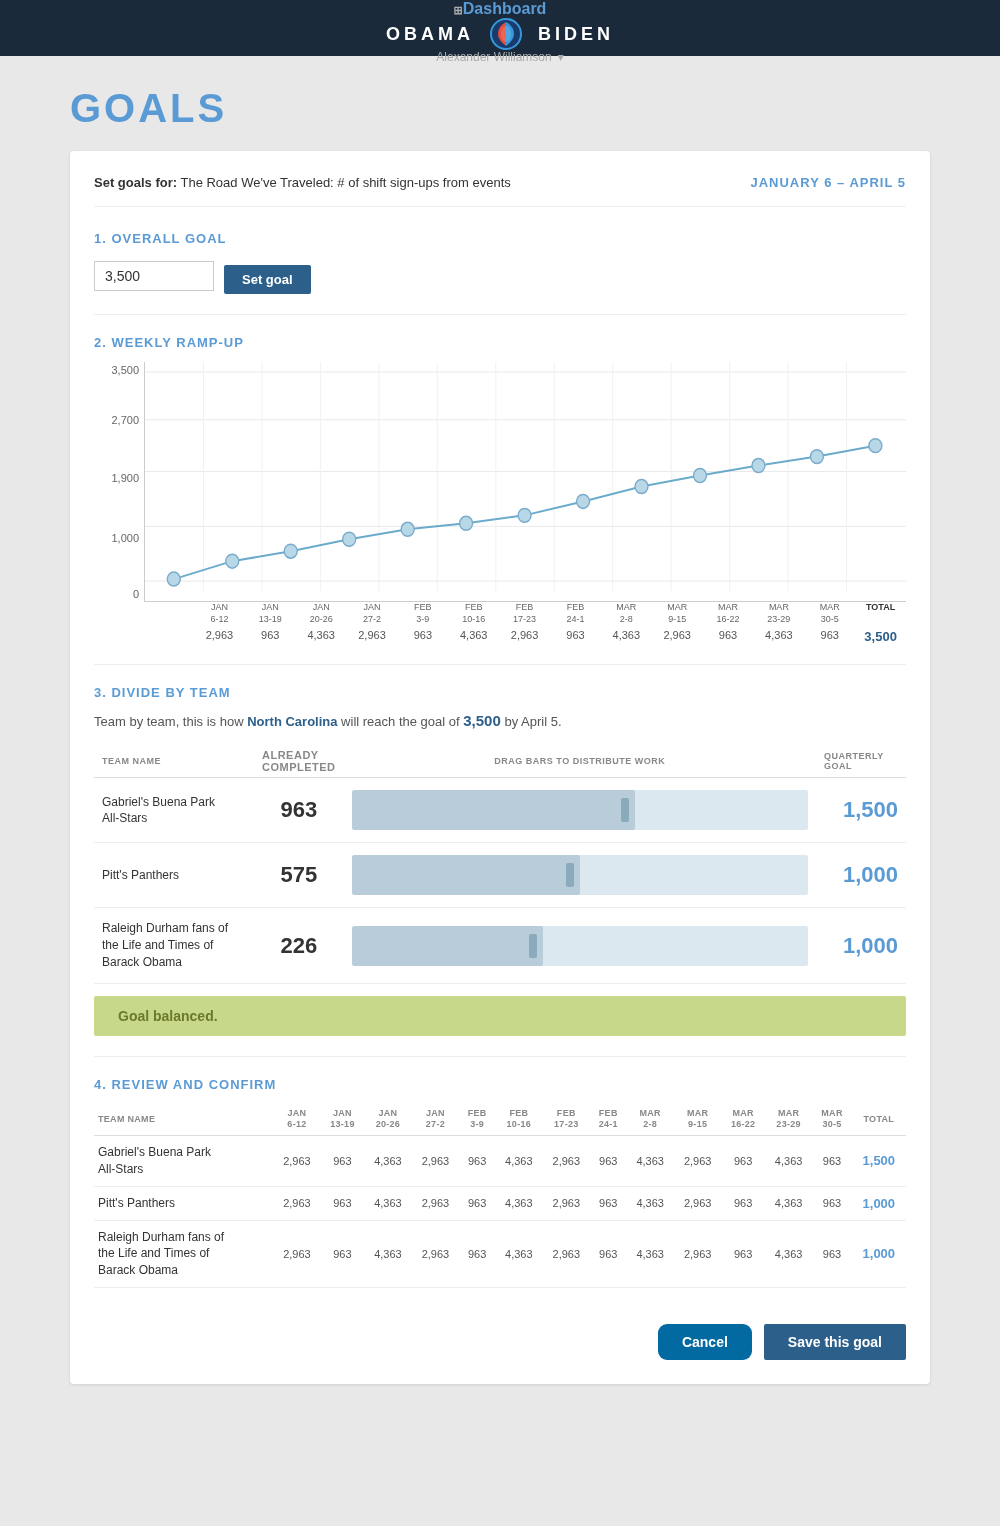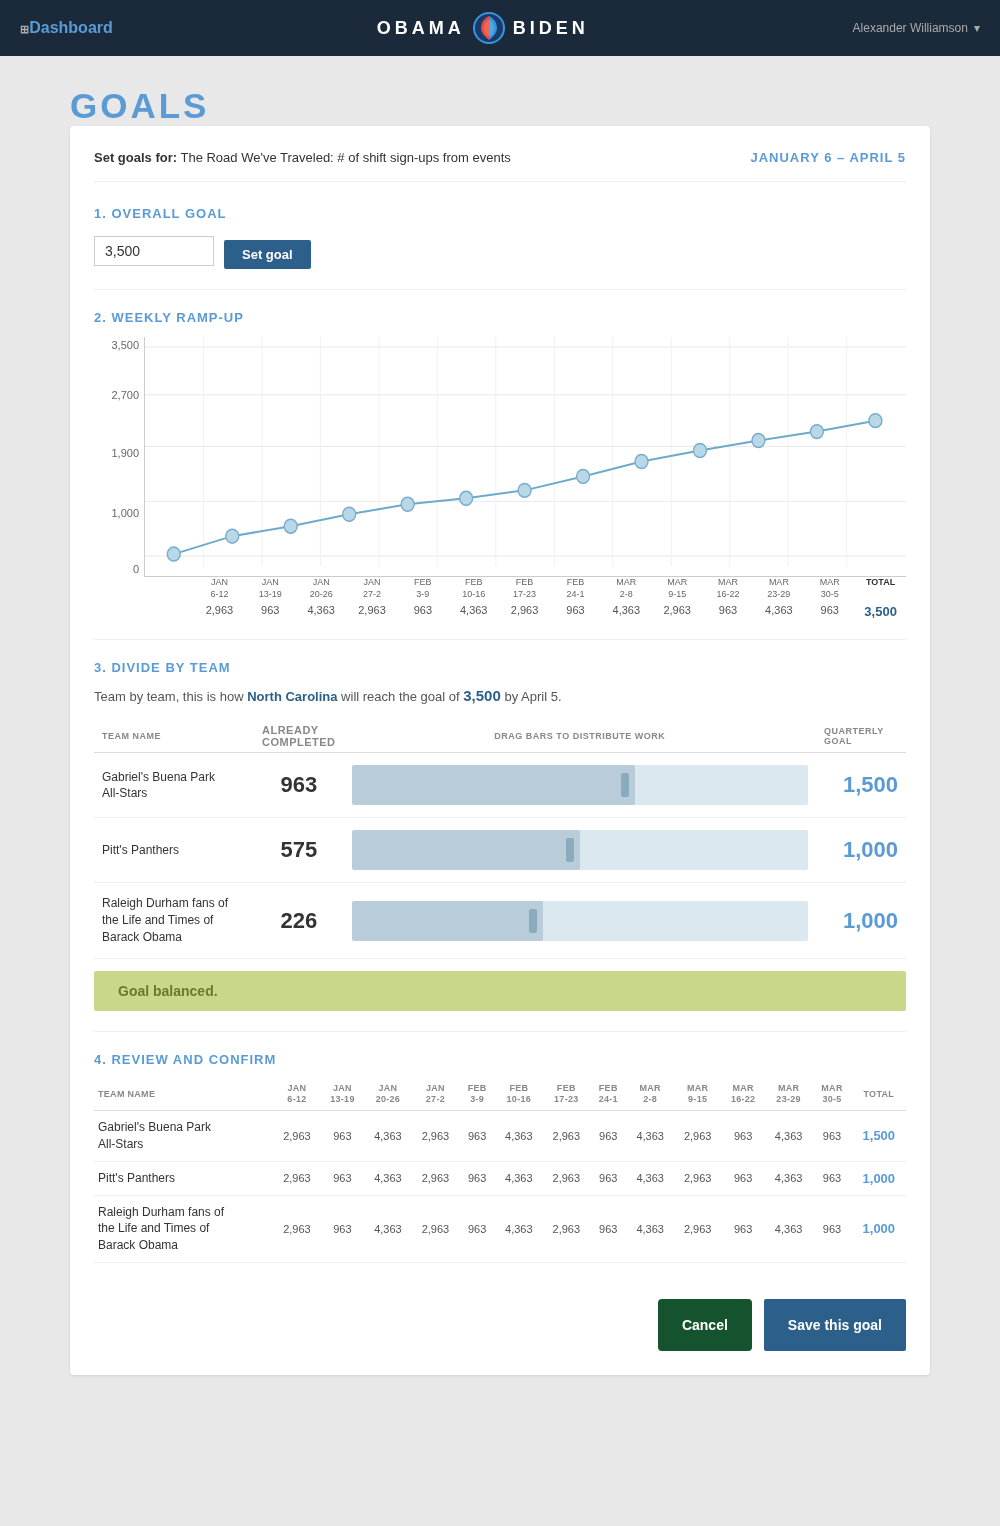--- a/index.html
+++ b/index.html
@@ -6,31 +6,32 @@
     body { font-family: 'Arial', sans-serif; background: #e8e8e8; font-size: 13px; color: #333; }
 
     
     .header {
       background: #1a2a3a;
       height: 56px;
       display: flex;
       align-items: center;
       justify-content: space-between;
       padding: 0 20px;
+      flex-direction: column;
     }
     .header-logo {
       color: #5b9bd5;
       font-size: 16px;
       font-weight: bold;
     }
     .header-logo span { color: #aaa; font-size: 11px; }
     .header-brand {
       display: flex;
       align-items: center;
-      gap: 8px;
+      gap: 16px;
     }
     .header-brand-text {
       color: #fff;
       font-size: 18px;
       font-weight: bold;
       letter-spacing: 4px;
     }
     .obama-logo {
       width: 32px;
       height: 32px;
@@ -51,24 +52,25 @@
     }
     .header-user span { color: #aaa; }
 
     
     .main {
       max-width: 900px;
       margin: 30px auto;
       padding: 0 20px;
     }
     .page-title {
-      font-size: 35px;
+      font-size: 40px;
       color: #5b9bd5;
       font-weight: bold;
       letter-spacing: 3px;
+      margin-bottom: 20px;
     }
 
     
     .card {
       background: #fff;
       border-radius: 4px;
       padding: 24px;
       box-shadow: 0 1px 3px rgba(0,0,0,0.1);
     }
 
@@ -271,28 +273,28 @@
 
     
     .action-bar {
       display: flex;
       justify-content: flex-end;
       gap: 12px;
       margin-top: 20px;
       padding-top: 16px;
     }
     .btn-cancel {
-      background: #14532d;
+      background: #0369a1;
       color: #fff;
       border: none;
-      padding: 18px 24px;
+      padding: 10px 24px;
       font-size: 14px;
       font-weight: bold;
       cursor: pointer;
-      border-radius: 4px;
+      border-radius: 9px;
     }
     .btn-save {
       background: #2c5f8a;
       color: #fff;
       border: none;
       padding: 10px 24px;
       font-size: 14px;
       font-weight: bold;
       cursor: pointer;
       border-radius: 2px;

